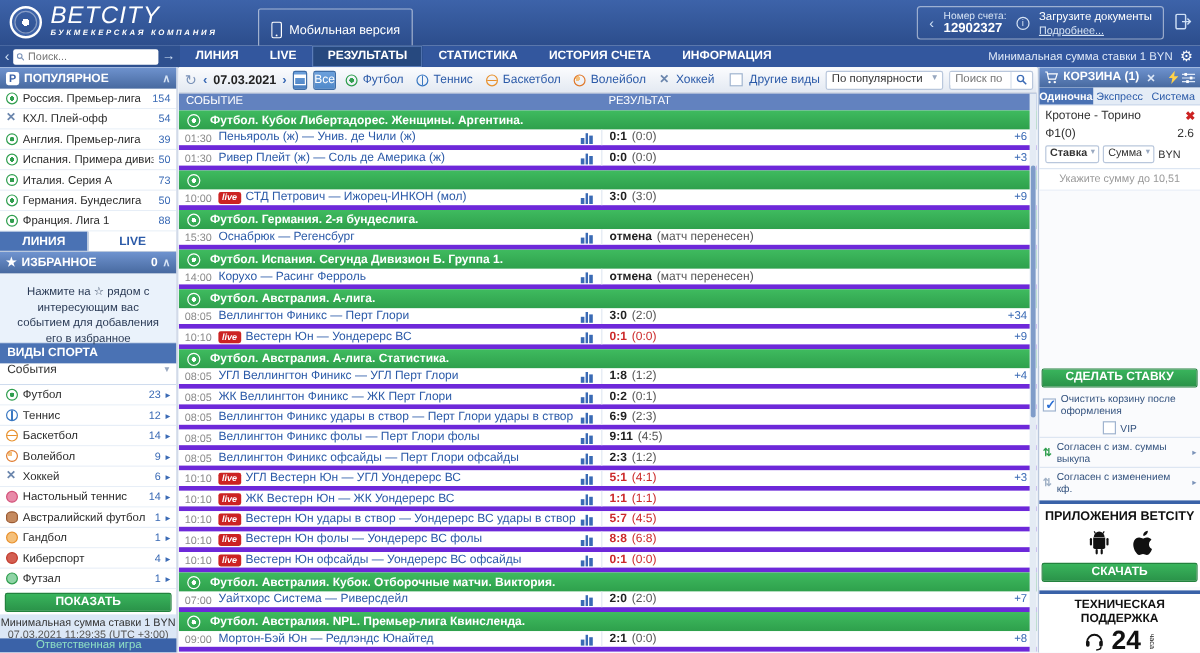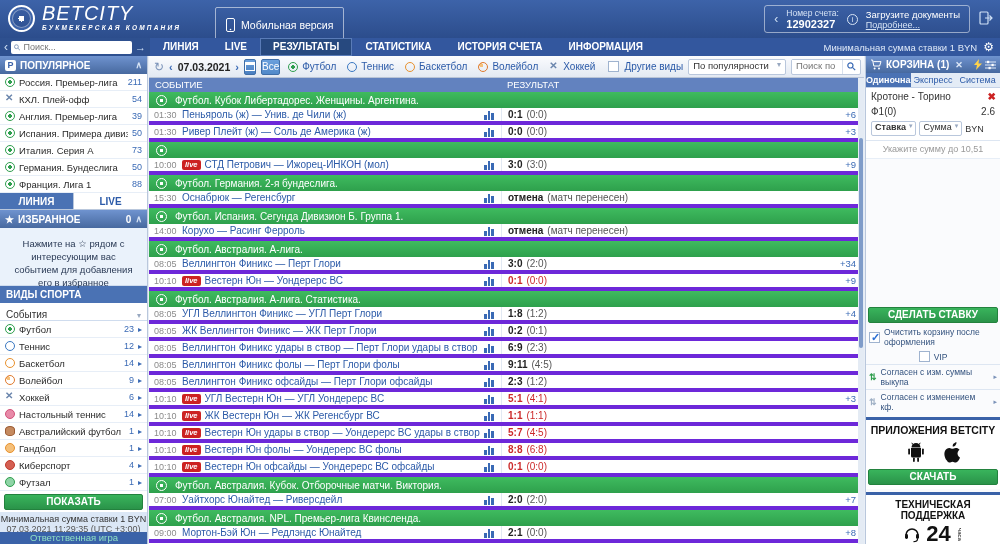--- a/index.html
+++ b/index.html
@@ -57,21 +57,21 @@
   .si[data-ico="aussie-football"]{border-color:#9b5b33;border-radius:50%/36%;background:#c58a5f}
   .si[data-ico="handball"]{border-color:#e8912d;background:#f5c07a}
   .si[data-ico="esports"]{border-color:#c0392b;background:#d45f52}
   .side-tabs{display:flex;height:17px;border-bottom:1px solid #b9c7dc}
   .side-tab{flex:1;text-align:center;line-height:17px;font-size:10px;font-weight:bold;cursor:pointer}
   .side-tab.on{background:#4a72b4;color:#fff}
   .side-tab.off{background:#fff;color:#2b5aa8;border-left:1px solid #b9c7dc}
   .fav-hd .star{font-size:10px}
   .hint{background:#eaf2fb;color:#2a3a55;font-size:9.5px;text-align:center;padding:9px 8px;height:58px;border-bottom:1px solid #cfdcee;line-height:13px}
   .vs-hd{height:17px;background:#4a72b4;color:#fff;font-size:10px;font-weight:bold;display:flex;align-items:center;padding:0 6px}
-  .ev-select{height:18px;margin:0;border-bottom:1px solid #cfdcee;display:flex;align-items:flex-end;padding:0 6px;font-size:10px;color:#333;background:#fff;cursor:pointer}
+  .ev-select{height:18px;margin:0;border-bottom:1px solid #cfdcee;display:flex;align-items:flex-start;padding:0 6px;font-size:10px;color:#333;background:#fff;cursor:pointer}
   .ev-select .car{margin-left:auto;color:#98a8c0;font-size:8px}
   .show-wrap{padding:3px 4px 2px 4px;background:#fff}
   .btn-green{display:block;width:100%;background:linear-gradient(#39b45c,#2a9349);border:1px solid #23823e;color:#fff;font-weight:bold;font-size:10px;height:16px;line-height:14px;text-align:center;border-radius:2px;cursor:pointer;font-family:"Liberation Sans",sans-serif}
   .side-foot{background:#dbe7f6;text-align:center;font-size:9px;color:#333;padding:2px 0 3px}
   .side-foot .dt{color:#555;font-size:9px}
   .resp{position:absolute;left:0;bottom:0;width:148px;height:12px;background:#3a62a8;color:#8fe0c4;font-size:9.5px;text-align:center;line-height:12px}
 
   
   .main{position:absolute;left:149px;top:56px;width:715px;height:488px;background:#fff;overflow:hidden}
   .toolbar{height:22px;background:linear-gradient(#fbfcfe,#e3e9f2);border-bottom:1px solid #b9c4d6;display:flex;align-items:center;padding:0 5px;gap:5px;white-space:nowrap}
@@ -88,21 +88,21 @@
   .tb-lbl{color:#2b5aa8;font-size:10px;cursor:pointer}
   .tb-sel{height:16px;background:#fff;border:1px solid #b9c7dc;border-radius:2px;display:flex;align-items:flex-start;padding:0 4px;font-size:9.5px;color:#333;gap:8px;cursor:pointer}
   .tb-sel .car{color:#98a8c0;font-size:8px}
   .tb-inp{height:16px;background:#fff;border:1px solid #b9c7dc;border-radius:2px;display:flex;align-items:flex-start}
   .tb-inp input{width:50px;border:0;outline:0;font-size:9.5px;padding:0 4px;color:#666;font-family:"Liberation Sans",sans-serif}
   .mag{width:18px;height:14px;border-left:1px solid #d7e0ec;display:flex;align-items:center;justify-content:center;cursor:pointer}
 
   .thead{height:14px;background:#6282bf;color:#fff;font-size:9.5px;display:flex}
   .thead .c1{width:352px;padding-left:6px;line-height:14px}
   .thead .c2{flex:1;padding-left:6px;line-height:14px}
-  .sec{height:16px;background:linear-gradient(#3fbb5f,#2ea04c);color:#fff;font-size:10px;font-weight:normal;display:flex;align-items:center;gap:8px;padding-left:7px}
+  .sec{height:16px;background:linear-gradient(#3fbb5f,#2ea04c);color:#fff;font-size:10px;font-weight:bold;display:flex;align-items:center;gap:8px;padding-left:7px}
   .sec-ico{width:11px;height:11px;border:1.5px solid #fff;border-radius:50%;background:radial-gradient(circle,#fff 0 1.8px,transparent 2px);flex:none}
   .row{height:17px;display:flex;border-bottom:4px solid #6d28d9;background:#fff}
   .row .left{width:352px;display:flex;align-items:center;gap:4px;padding:0 4px 0 5px}
   .row .t{width:24px;color:#8a8a8a;font-size:9px;flex:none}
   .live-b{background:#cc2222;color:#fff;font-size:7.5px;font-weight:bold;font-style:italic;border-radius:2px;padding:0 3px;line-height:10px;flex:none}
   .row .ev{flex:1;color:#2b5aa8;font-size:10px;white-space:nowrap;overflow:hidden;text-overflow:ellipsis;cursor:pointer;text-decoration:none}
   .bars{width:13px;height:10px;display:flex;align-items:flex-end;gap:1px;flex:none;cursor:pointer}
   .bars i{width:2.5px;background:#3a6ab5;display:block}
   .bars i:nth-child(1){height:5px}.bars i:nth-child(2){height:9px}.bars i:nth-child(3){height:7px}
   .row .res{flex:1;display:flex;align-items:center;border-left:1px solid #e2e9f3;padding:0 8px 0 6px;gap:4px}
@@ -220,21 +220,21 @@
   <div class="side">
     <div class="side-hd">
       <span class="p-ico">P</span>
       <span>ПОПУЛЯРНОЕ</span>
       <span class="sp"></span>
       <span class="up">∧</span>
     </div>
     <div class="s-item">
         <i class="si" data-ico="football"></i>
         <span class="lbl">Россия. Премьер-лига</span>
-        <span class="cnt">211</span>
+        <span class="cnt">154</span>
       </div>
       <div class="s-item">
         <i class="si" data-ico="hockey"></i>
         <span class="lbl">КХЛ. Плей-офф</span>
         <span class="cnt">54</span>
       </div>
       <div class="s-item">
         <i class="si" data-ico="football"></i>
         <span class="lbl">Англия. Премьер-лига</span>
         <span class="cnt">39</span>
@@ -653,21 +653,21 @@
             <div class="res">
               <b class="red">5:1</b>
               <span class="half red">(4:1)</span>
               <span class="plus">+3</span>
             </div>
           </div>
         <div class="row">
             <div class="left">
               <span class="t">10:10</span>
               <span class="live-b">live</span>
-              <a class="ev">ЖК Вестерн Юн — ЖК Регенсбург ВС</a>
+              <a class="ev">ЖК Вестерн Юн — ЖК Уондерерс ВС</a>
               <span class="bars">
               <i></i>
               <i></i>
               <i></i>
             </span>
             </div>
             <div class="res">
               <b class="red">1:1</b>
               <span class="half red">(1:1)</span>
 
@@ -727,21 +727,21 @@
       </div>
       <div class="group">
         <div class="sec">
           <span class="sec-ico"></span>
           <span>Футбол. Австралия. Кубок. Отборочные матчи. Виктория.</span>
         </div>
         <div class="row">
             <div class="left">
               <span class="t">07:00</span>
 
-              <a class="ev">Уайтхорс Юнайтед — Риверсдейл</a>
+              <a class="ev">Уайтхорс Система — Риверсдейл</a>
               <span class="bars">
               <i></i>
               <i></i>
               <i></i>
             </span>
             </div>
             <div class="res">
               <b>2:0</b>
               <span class="half">(2:0)</span>
               <span class="plus">+7</span>

